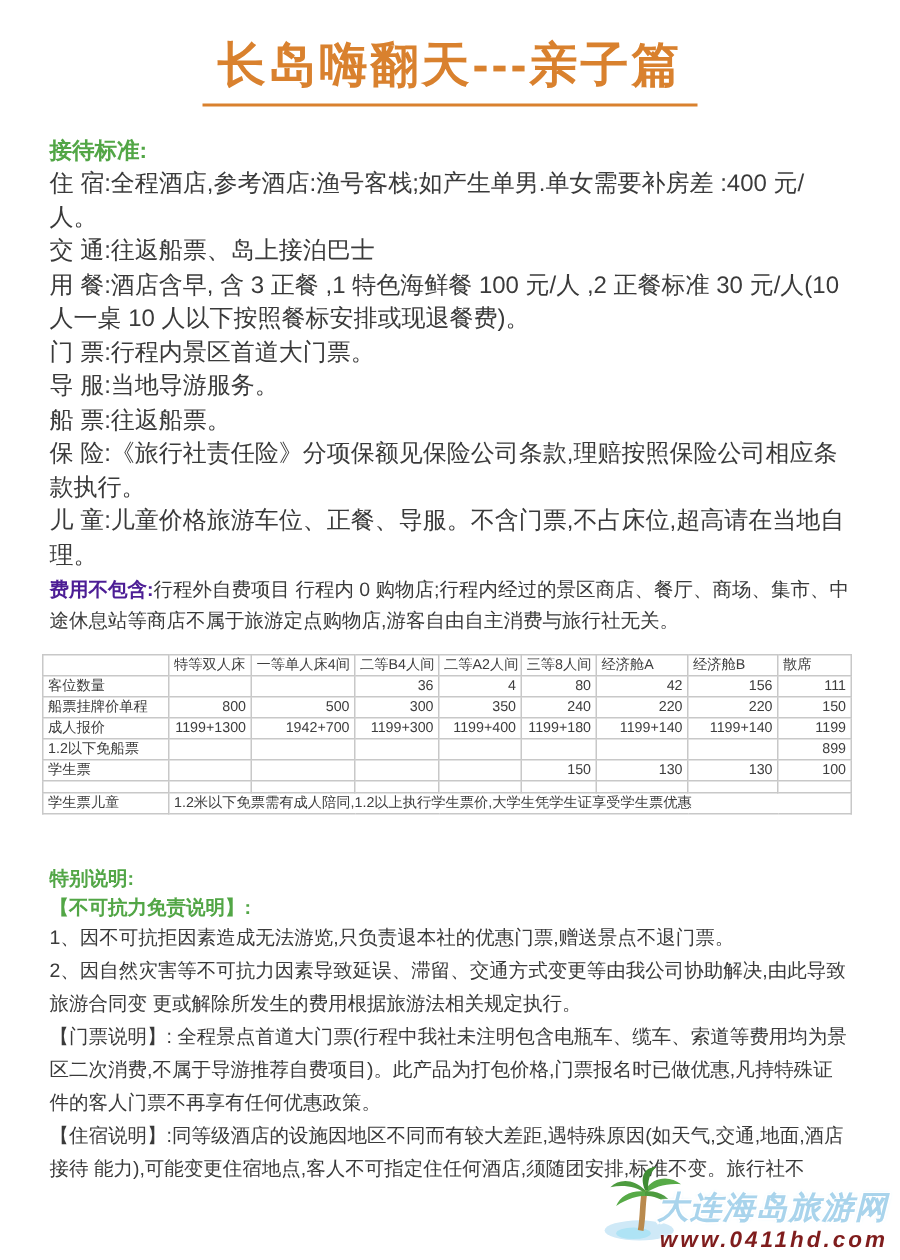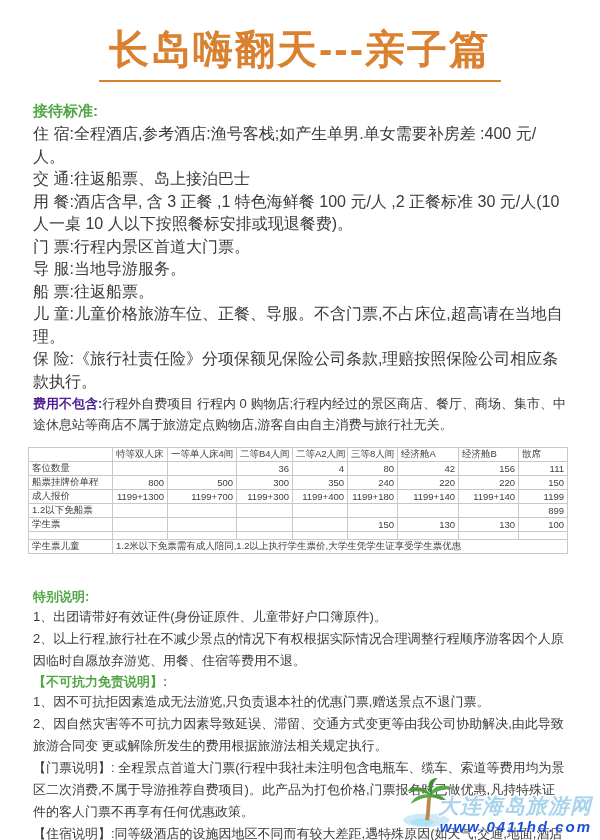--- a/index.html
+++ b/index.html
@@ -6,21 +6,21 @@
   .page{
     width:600px;height:840px;background:#ffffff;position:relative;
     margin:0 auto;overflow:hidden;
     font-family:"Liberation Sans","DejaVu Sans",sans-serif;
     color:#3a3a3a;
   }
   .content{padding:0 33px;}
   
   .title-wrap{padding-top:22px;text-align:center;}
   .doc-title{
-    display:inline-block;font-size:40px;font-weight:bold;color:#d9812e;
+    display:inline-block;font-size:32px;font-weight:bold;color:#d9812e;
     letter-spacing:2px;border-bottom:2px solid #d9812e;padding:0 10px 3px 10px;
   }
   
   .h-green-lg{margin:20px 0 0 0;font-size:15px;font-weight:bold;color:#52a646;}
   .h-green{margin:7px 0 0 0;font-size:13px;font-weight:bold;color:#52a646;}
   .green-bold{font-weight:bold;color:#4c1d95;}
   
   .line{margin:0;font-size:16px;line-height:22.5px;color:#3a3a3a;}
   .para{margin:0;font-size:13px;line-height:21px;color:#3a3a3a;}
   #included-list{margin-top:2px;}
@@ -46,21 +46,21 @@
     position:absolute;right:6px;bottom:4px;width:185px;height:52px;
   }
   .wm-palm{position:absolute;left:-8px;bottom:8px;width:58px;height:50px;}
   .wm-text{position:absolute;right:2px;bottom:0;text-align:right;}
   .wm-site{
     font-size:21px;font-weight:bold;font-style:italic;color:#a9d4ec;
     letter-spacing:1px;line-height:24px;
     text-shadow:-1px -1px 0 #fff,1px -1px 0 #fff,-1px 1px 0 #fff,1px 1px 0 #fff,0 0 3px #dff1fb;
   }
   .wm-url{
-    font-size:15px;font-weight:bold;font-style:italic;color:#1d4ed8;
+    font-size:15px;font-weight:bold;font-style:italic;color:#7f1d1d;
     letter-spacing:2px;line-height:18px;
     text-shadow:0 0 2px #ffffff;
   }
 </style>
 </head>
 <body>
 
 <div class="page">
   <div class="title-wrap">
     <span class="doc-title">长岛嗨翻天---亲子篇</span>
@@ -69,22 +69,22 @@
   <div class="content">
     <p class="h-green-lg">接待标准:</p>
 
     <div id="included-list">
         <p class="line">住 宿:全程酒店,参考酒店:渔号客栈;如产生单男.单女需要补房差 :400 元/ 人。</p>
         <p class="line">交 通:往返船票、岛上接泊巴士</p>
         <p class="line">用 餐:酒店含早, 含 3 正餐 ,1 特色海鲜餐 100 元/人  ,2 正餐标准 30 元/人(10 人一桌  10 人以下按照餐标安排或现退餐费)。</p>
         <p class="line">门 票:行程内景区首道大门票。</p>
         <p class="line">导 服:当地导游服务。</p>
         <p class="line">船 票:往返船票。</p>
+        <p class="line">保 险:《旅行社责任险》分项保额见保险公司条款,理赔按照保险公司相应条款执行。</p>
         <p class="line">儿 童:儿童价格旅游车位、正餐、导服。不含门票,不占床位,超高请在当地自理。</p>
-        <p class="line">保 险:《旅行社责任险》分项保额见保险公司条款,理赔按照保险公司相应条款执行。</p>
       </div>
 
     <p class="para"><span class="green-bold">费用不包含:</span><span>行程外自费项目 行程内 0 购物店;行程内经过的景区商店、餐厅、商场、集市、中途休息站等商店不属于旅游定点购物店,游客自由自主消费与旅行社无关。</span></p>
 
     <table class="price-table">
       <colgroup>
         <col style="width:84px">
           <col style="width:55px">
           <col style="width:69px">
         <col style="width:56px">
@@ -126,21 +126,21 @@
             <td class="num">300</td>
             <td class="num">350</td>
             <td class="num">240</td>
             <td class="num">220</td>
             <td class="num">220</td>
             <td class="num">150</td>
           </tr>
           <tr>
             <td class="rowlabel">成人报价</td>
             <td class="formula">1199+1300</td>
-            <td class="formula">1199+700</td>
+            <td class="formula">1942+700</td>
             <td class="formula">1199+300</td>
             <td class="formula">1199+400</td>
             <td class="formula">1199+180</td>
             <td class="formula">1199+140</td>
             <td class="formula">1199+140</td>
             <td class="num">1199</td>
           </tr>
           <tr>
             <td class="rowlabel">1.2以下免船票</td>
             <td class="num"></td>
@@ -175,24 +175,20 @@
             <td class="num"></td>
           </tr>
           <tr>
             <td class="rowlabel">学生票儿童</td>
             <td colspan="8" class="spancell">1.2米以下免票需有成人陪同,1.2以上执行学生票价,大学生凭学生证享受学生票优惠</td>
           </tr>
         </tbody>
     </table>
 
     <p class="h-green" style="margin-top:34px;">特别说明:</p>
-    <div id="special-list" class="notes-block">
-        <p class="note-line">1、出团请带好有效证件(身份证原件、儿童带好户口簿原件)。</p>
-        <p class="note-line">2、以上行程,旅行社在不减少景点的情况下有权根据实际情况合理调整行程顺序游客因个人原因临时自愿放弃游览、用餐、住宿等费用不退。</p>
-      </div>
 
     <p class="h-green" style="margin-top:1px;">【不可抗力免责说明】:</p>
     <div id="force-list" class="notes-block">
         <p class="note-line">1、因不可抗拒因素造成无法游览,只负责退本社的优惠门票,赠送景点不退门票。</p>
         <p class="note-line">2、因自然灾害等不可抗力因素导致延误、滞留、交通方式变更等由我公司协助解决,由此导致旅游合同变 更或解除所发生的费用根据旅游法相关规定执行。</p>
       </div>
 
     <p class="note-line">【门票说明】: 全程景点首道大门票(行程中我社未注明包含电瓶车、缆车、索道等费用均为景区二次消费,不属于导游推荐自费项目)。此产品为打包价格,门票报名时已做优惠,凡持特殊证件的客人门票不再享有任何优惠政策。</p>
     <p class="note-line">【住宿说明】:同等级酒店的设施因地区不同而有较大差距,遇特殊原因(如天气,交通,地面,酒店接待 能力),可能变更住宿地点,客人不可指定住任何酒店,须随团安排,标准不变。旅行社不</p>
   </div>

